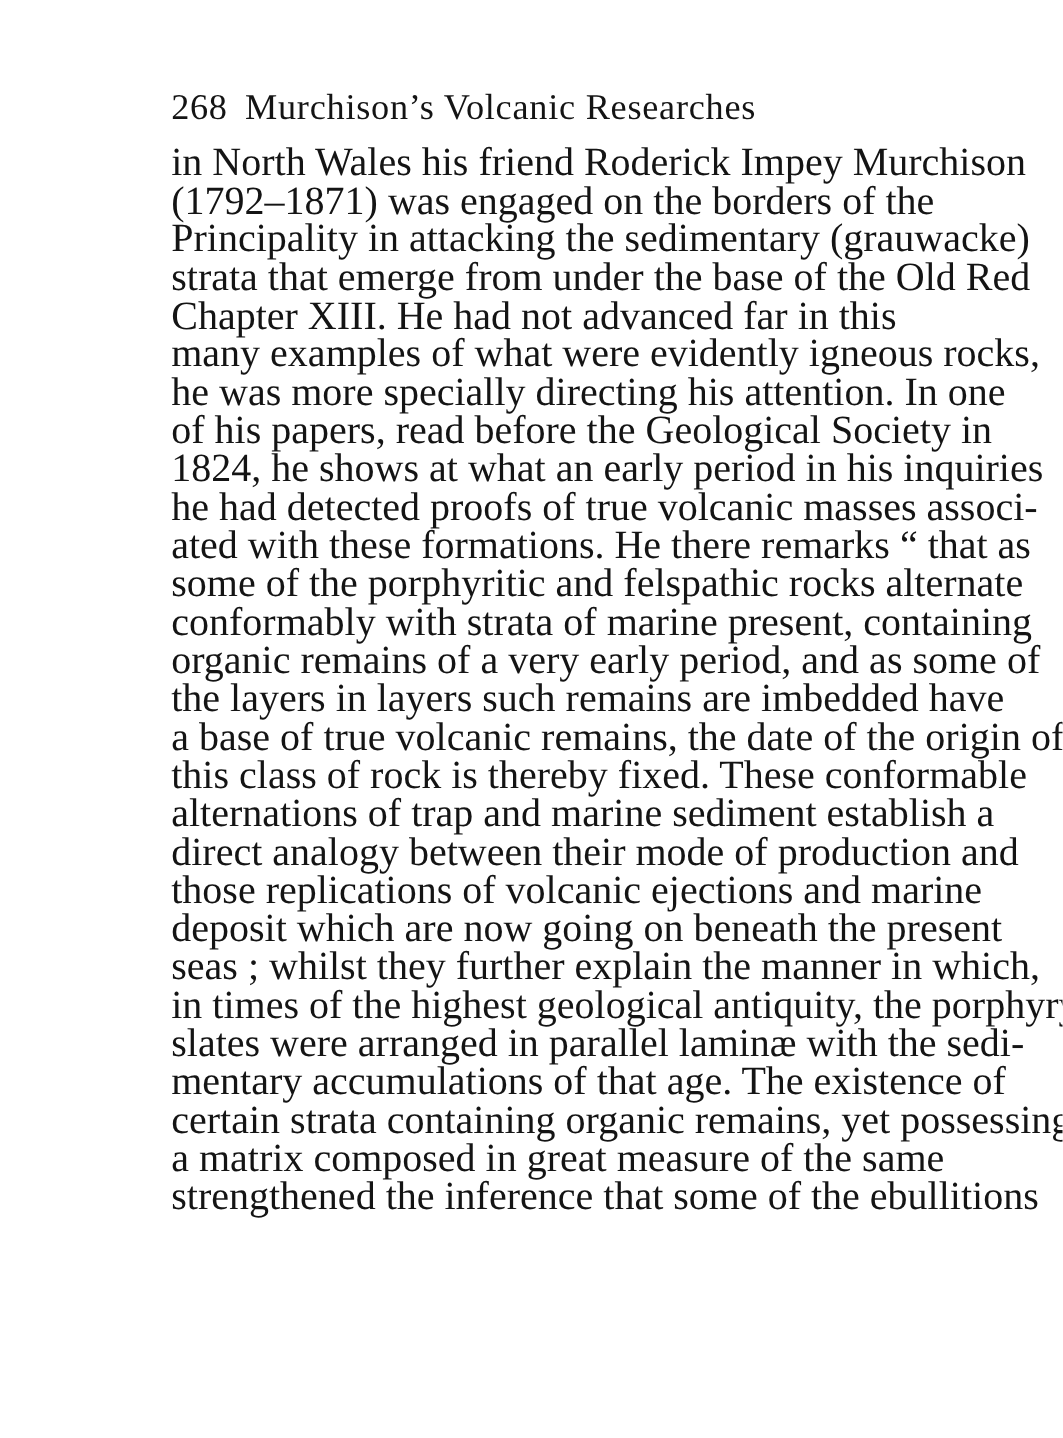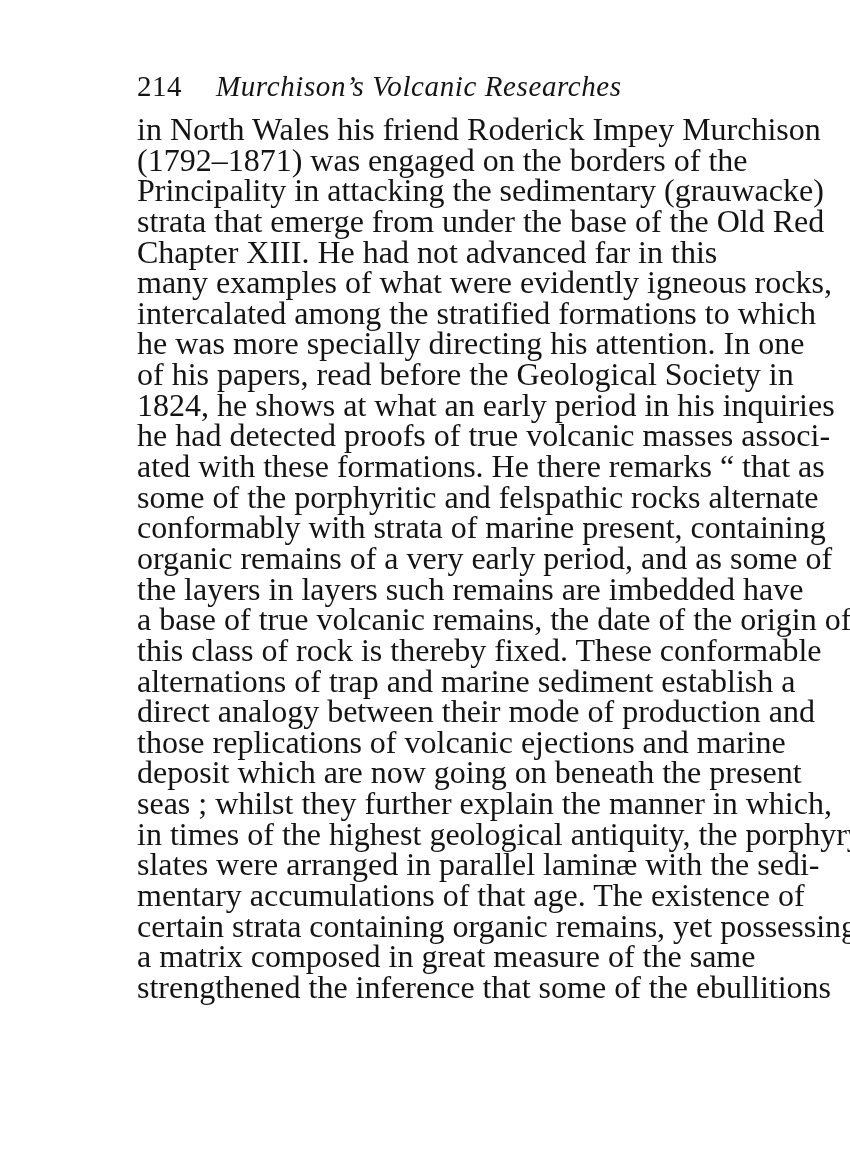--- a/index.html
+++ b/index.html
@@ -30,23 +30,21 @@
     white-space: nowrap;
     font-size: 29px;
     line-height: 40px;
   }
   .folio {
     font-style: normal;
     margin-right: 14px;
     letter-spacing: 0.5px;
   }
   .head-title {
-    font-style: italic;
     letter-spacing: 0.6px;
-    margin-left: 20px;
   }
   .body-text {
     position: absolute;
     left: 137px;
     top: 114px;
     width: 575px;
   }
   .line {
     display: block;
     height: 30.65px;
@@ -60,31 +58,30 @@
   .line.last {
     text-align-last: justify;
   }
 </style>
 </head>
 <body>
 
 <div class="page">
 
   <div class="running-head">
-    <span class="folio">214</span><span class="head-title">Murchison’s Volcanic Researches</span>
+    <span class="folio">268</span><span class="head-title">Murchison’s Volcanic Researches</span>
   </div>
 
   <div class="body-text">
     <span class="line">in North Wales his friend Roderick Impey Murchison</span>
     <span class="line">(1792–1871) was engaged on the borders of the</span>
     <span class="line">Principality in attacking the sedimentary (grauwacke)</span>
     <span class="line">strata that emerge from under the base of the Old Red</span>
     <span class="line">Chapter XIII. He had not advanced far in this</span>
     <span class="line">many examples of what were evidently igneous rocks,</span>
-    <span class="line">intercalated among the stratified formations to which</span>
     <span class="line">he was more specially directing his attention. In one</span>
     <span class="line">of his papers, read before the Geological Society in</span>
     <span class="line">1824, he shows at what an early period in his inquiries</span>
     <span class="line">he had detected proofs of true volcanic masses associ-</span>
     <span class="line">ated with these formations. He there remarks “ that as</span>
     <span class="line">some of the porphyritic and felspathic rocks alternate</span>
     <span class="line">conformably with strata of marine present, containing</span>
     <span class="line">organic remains of a very early period, and as some of</span>
     <span class="line">the layers in layers such remains are imbedded have</span>
     <span class="line">a base of true volcanic remains, the date of the origin of</span>

